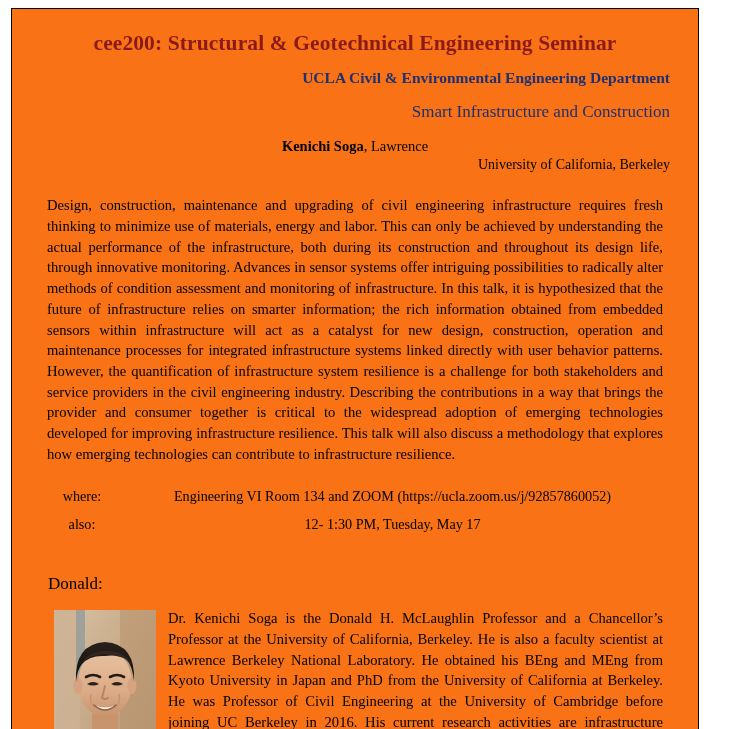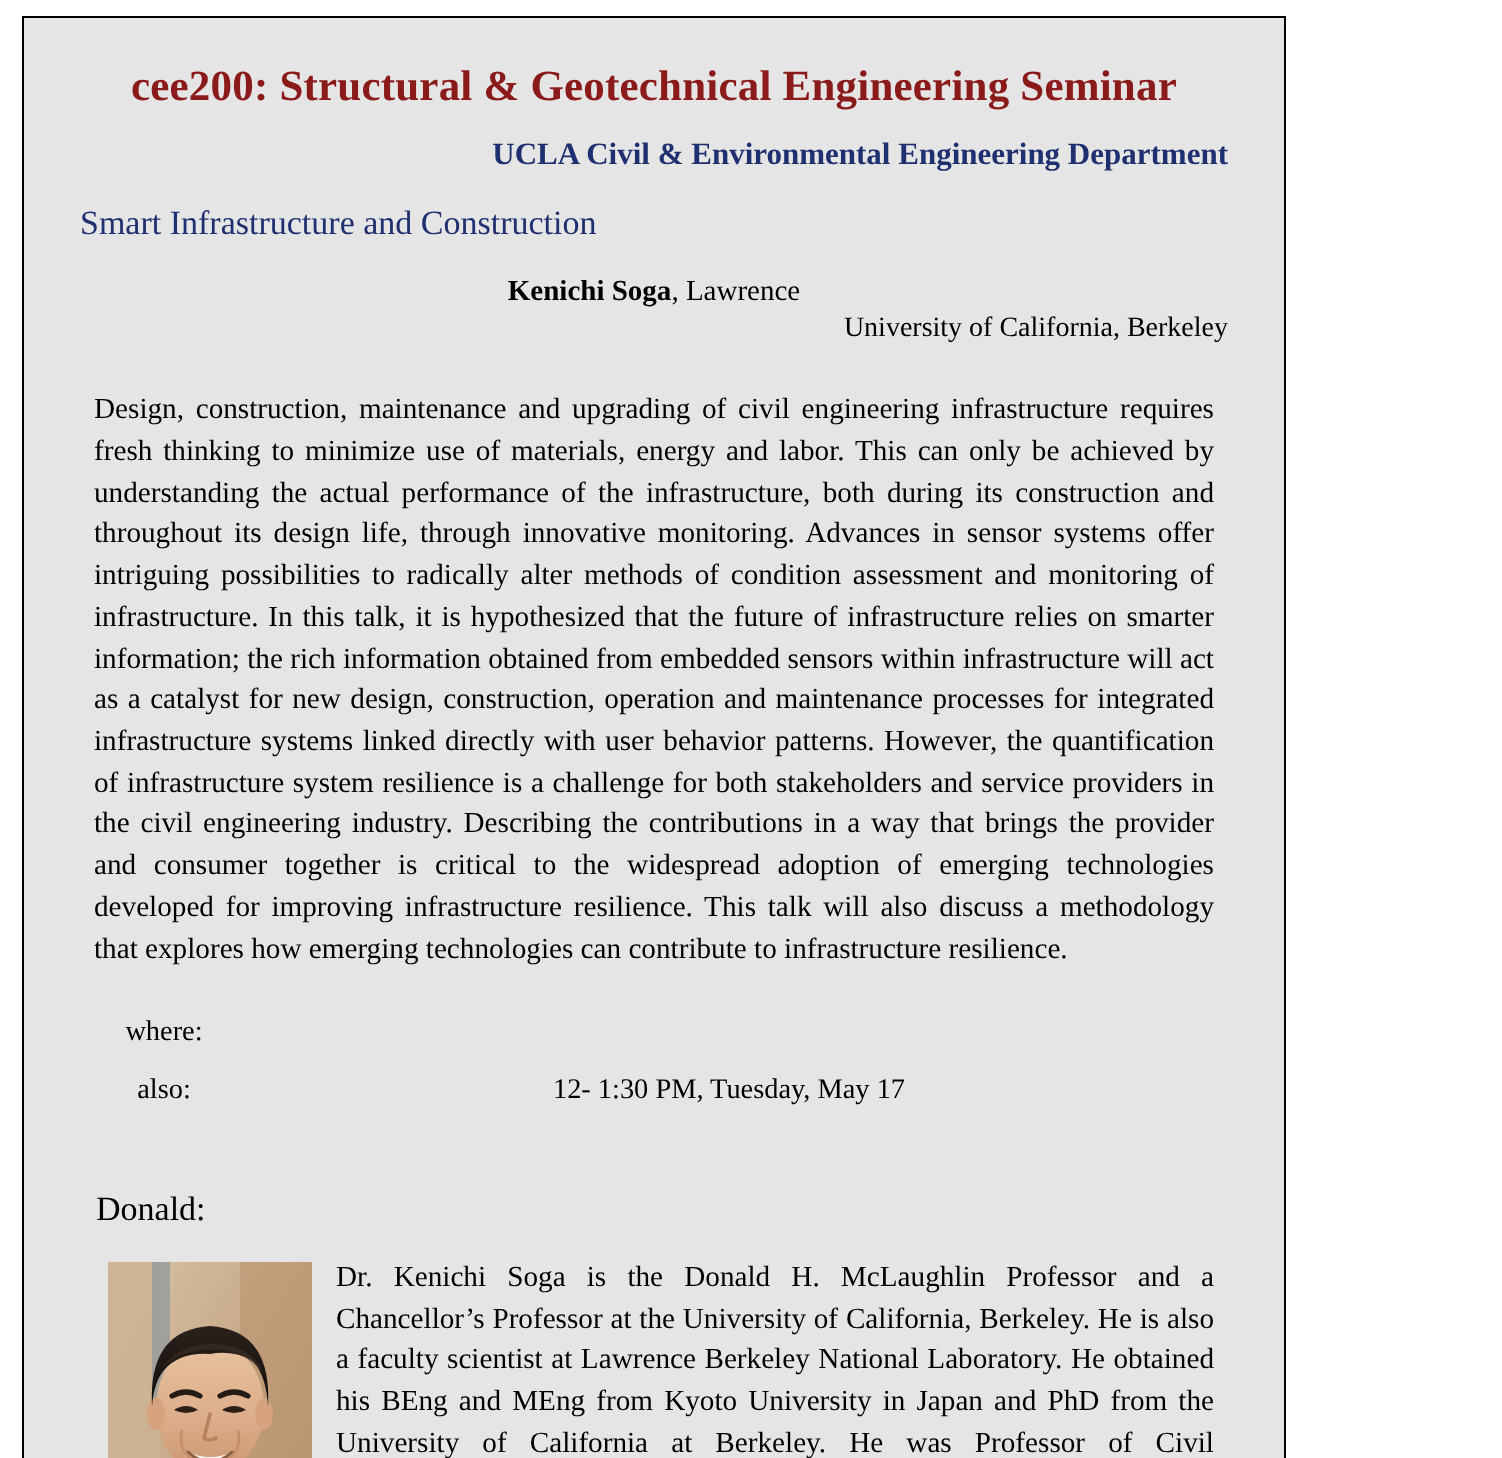--- a/index.html
+++ b/index.html
@@ -15,28 +15,28 @@
     color: #000000;
     overflow: hidden;
     position: relative;
   }
 
   
   #page-frame {
     position: absolute;
     left: 11px;
     top: 8px;
-    width: 632px;
+    width: 688px;
     height: 721px;
     border-left: 1.5px solid #000;
     border-right: 1.5px solid #000;
     border-top: 1.5px solid #000;
     border-bottom: none;
     box-sizing: border-box;
-    background: #e5e5e5;
+    background: #f97316;
   }
 
   #content {
     position: absolute;
     left: 0;
     top: 0;
     right: 0;
     bottom: 0;
     padding: 0 28px;
     box-sizing: border-box;
@@ -54,21 +54,21 @@
   }
   .doc-subtitle {
     text-align: right;
     color: #1F3070;
     font-size: 15.5px;
     font-weight: bold;
     margin: 13px 0 0 0;
     line-height: 1.15;
   }
   .doc-topic {
-    text-align: left;
+    text-align: right;
     color: #1F3070;
     font-size: 17px;
     margin: 15px 0 0 0;
     line-height: 1.15;
   }
   .speaker-line {
     text-align: center;
     font-size: 14.5px;
     color: #000;
     margin: 17px 0 0 0;
@@ -164,20 +164,21 @@
       <span class="name">Kenichi Soga</span><span>, Lawrence</span>
     </div>
 
     <div class="speaker-affil">University of California, Berkeley</div>
 
     <p class="abstract">Design, construction, maintenance and upgrading of civil engineering infrastructure requires fresh thinking to minimize use of materials, energy and labor. This can only be achieved by understanding the actual performance of the infrastructure, both during its construction and throughout its design life, through innovative monitoring. Advances in sensor systems offer intriguing possibilities to radically alter methods of condition assessment and monitoring of infrastructure. In this talk, it is hypothesized that the future of infrastructure relies on smarter information; the rich information obtained from embedded sensors within infrastructure will act as a catalyst for new design, construction, operation and maintenance processes for integrated infrastructure systems linked directly with user behavior patterns. However, the quantification of infrastructure system resilience is a challenge for both stakeholders and service providers in the civil engineering industry. Describing the contributions in a way that brings the provider and consumer together is critical to the widespread adoption of emerging technologies developed for improving infrastructure resilience. This talk will also discuss a methodology that explores how emerging technologies can contribute to infrastructure resilience.</p>
 
     <div class="logistics">
       <div class="logistics-row">
         <span class="logistics-label">where:</span>
+        <span class="logistics-value">Engineering VI Room 134 and ZOOM (https://ucla.zoom.us/j/92857860052)</span>
       </div>
       <div class="logistics-row">
         <span class="logistics-label">also:</span>
         <span class="logistics-value">12- 1:30 PM, Tuesday, May 17</span>
       </div>
     </div>
 
     <div class="speaker-heading">Donald:</div>
 
     <div class="bio-wrap">

